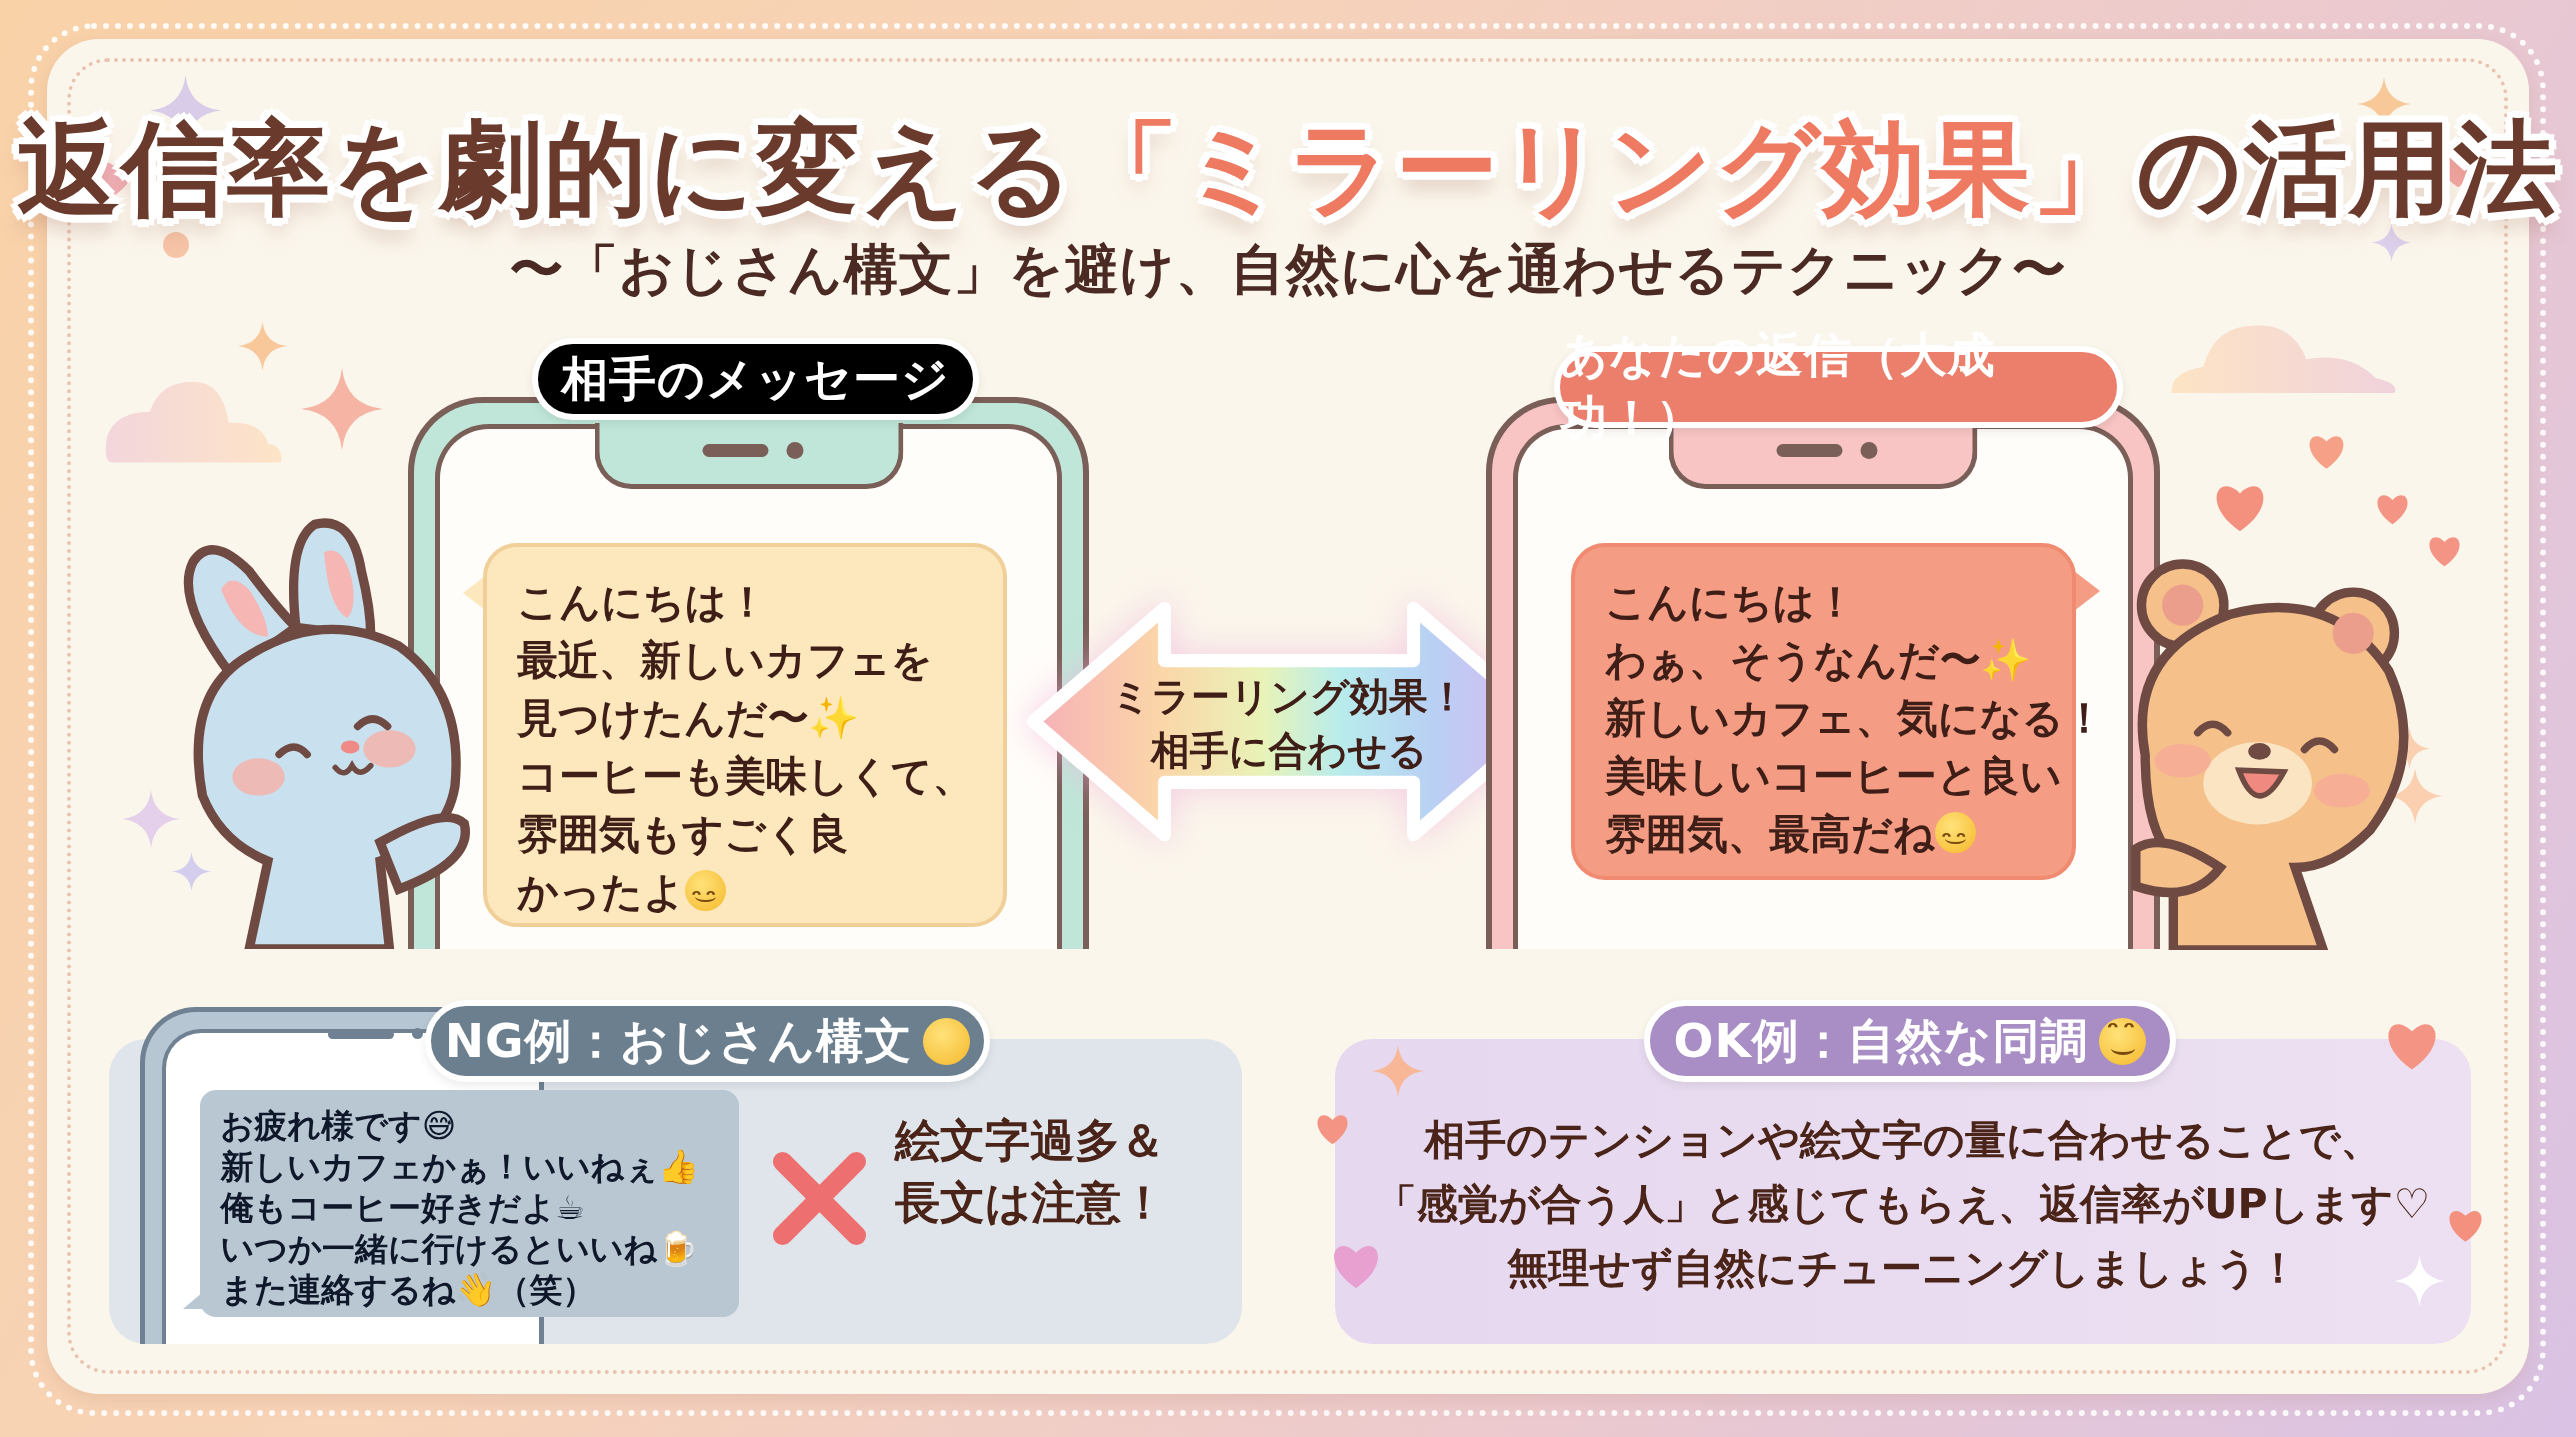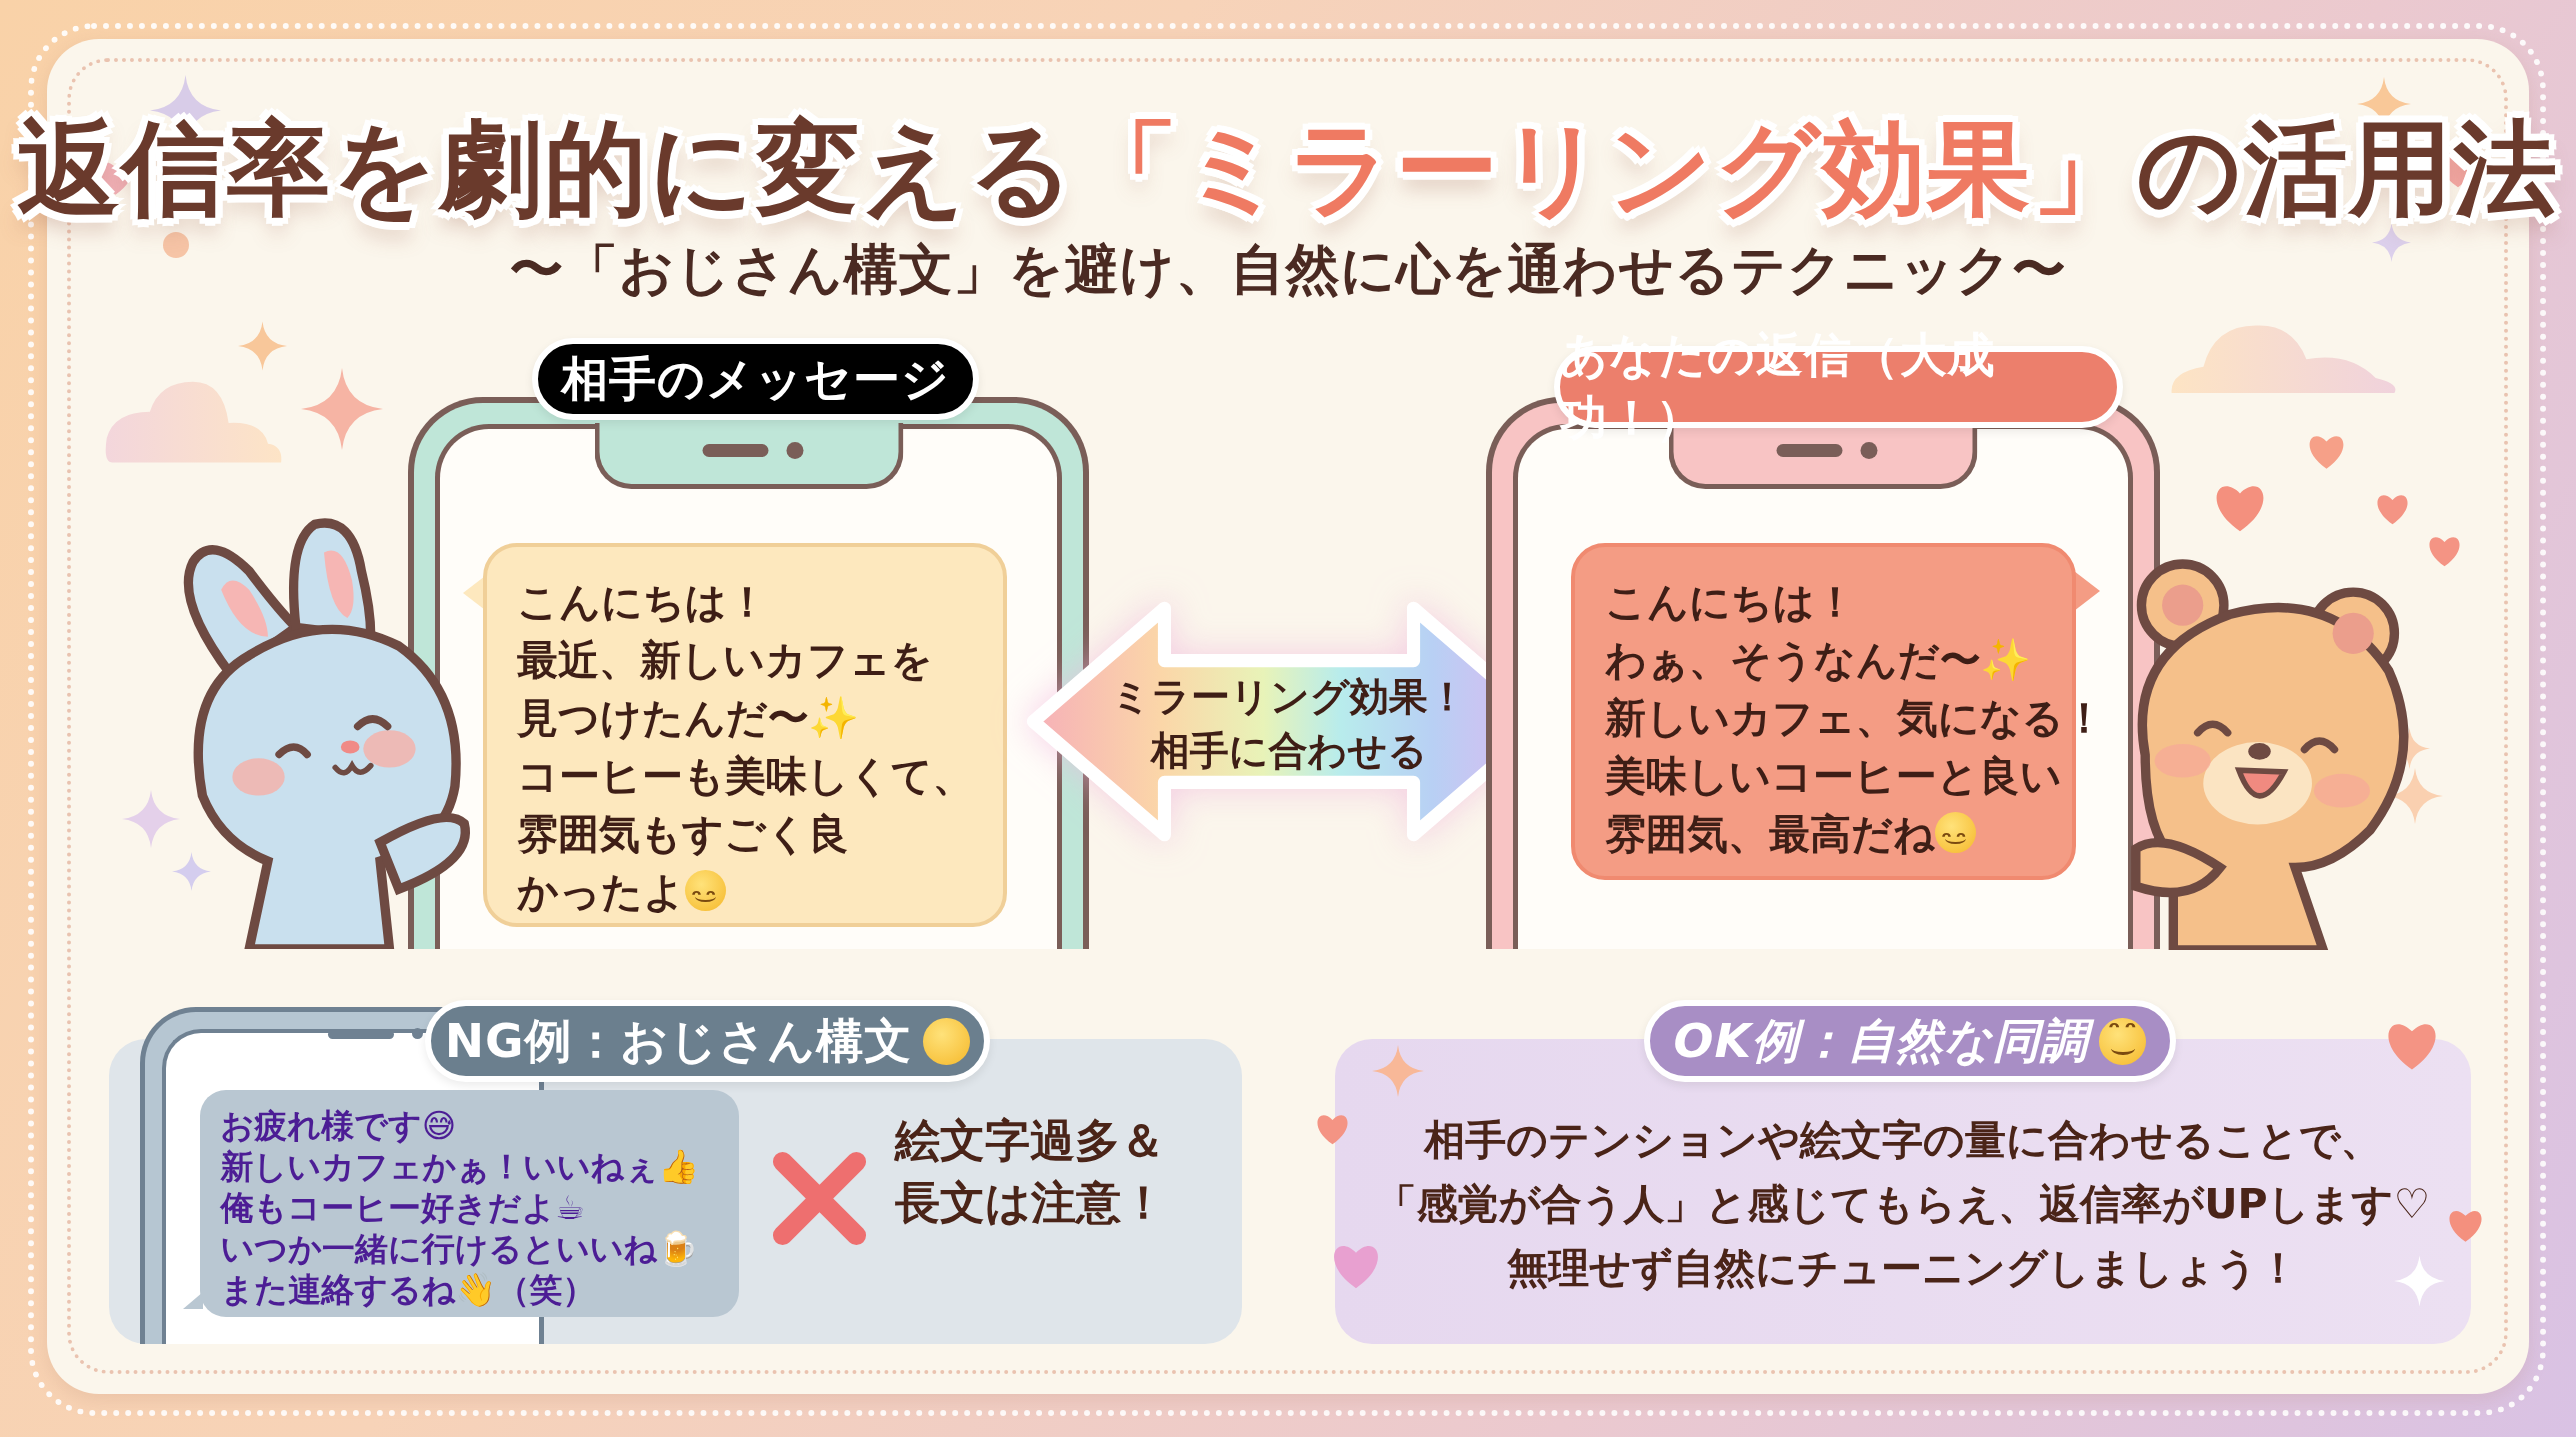--- a/index.html
+++ b/index.html
@@ -105,36 +105,36 @@
       position: absolute; left: 140px; top: 1007px; width: 404px; height: 337px;
       border: 5.6px solid #6f8192; border-bottom: none; border-radius: 56px 0 0 0;
       background: #b6c6d2; padding: 17px 0 0 17px;
     }
     .ng-phone .scr { width: 100%; height: 100%; background: #fff; border: 4.7px solid #6f8192; border-bottom: none; border-right: none; border-radius: 39px 0 0 0; }
     .ng-notch { position: absolute; left: 328px; top: 1030px; width: 66px; height: 9.4px; background: #6f8192; border-radius: 4.7px; }
     .ng-cam { position: absolute; left: 412px; top: 1028px; width: 11.2px; height: 11.2px; background: #6f8192; border-radius: 50%; }
     .pill-ng { left: 425px; top: 1000px; width: 565px; background: #6b7f8e; }
     .ng-bubble {
       position: absolute; left: 200px; top: 1090px; width: 539px; height: 227px;
-      background: #b9c7d2; border-radius: 26px; padding: 15px 20.6px;
-      font-size: 33px; font-weight: 700; line-height: 41px; color: #4c1d95;
+      background: #b9c7d2; border-radius: 16px; padding: 15px 20.6px;
+      font-size: 33px; font-weight: 700; line-height: 41px; color: #0f172a;
     }
     .ng-tail { position: absolute; left: 183px; top: 1292px; border-top: 17px solid transparent; border-right: 20.6px solid #b9c7d2; }
     .x-mark { position: absolute; left: 771px; top: 1148px; width: 97px; height: 101px; }
     .ng-warn {
       position: absolute; left: 895px; top: 1110px; font-size: 45px; font-weight: 800;
       line-height: 62px; color: #4a2418;
     }
 
     
     .ok-box {
       position: absolute; left: 1335px; top: 1039px; width: 1136px; height: 305px;
       background: linear-gradient(90deg, #e6d8ef, #ece0f2); border-radius: 37px;
     }
-    .pill-ok { left: 1644px; top: 1000px; width: 532px; background: #a88ec5; font-style: italic; }
+    .pill-ok { left: 1644px; top: 1000px; width: 532px; background: #a88ec5; }
     .ok-text {
       position: absolute; left: 1335px; top: 1108px; width: 1136px; text-align: center;
       font-size: 41px; font-weight: 800; line-height: 64px; color: #4a2418;
     }
 
     .emoji { display: inline-block; width: 1em; height: 1em; border-radius: 50%; vertical-align: -0.12em;
       background: radial-gradient(circle at 40% 35%, #ffe27a, #f5b82a); position: relative; }
     .emoji.smile::after { content: ""; position: absolute; left: 25%; top: 52%; width: 50%; height: 22%;
       border-bottom: 0.07em solid #7a4a10; border-radius: 0 0 50% 50%; }
     .emoji.smile::before { content: "ᵔᵔ"; position: absolute; left: 0; top: -0.05em; width: 100%; text-align: center;

